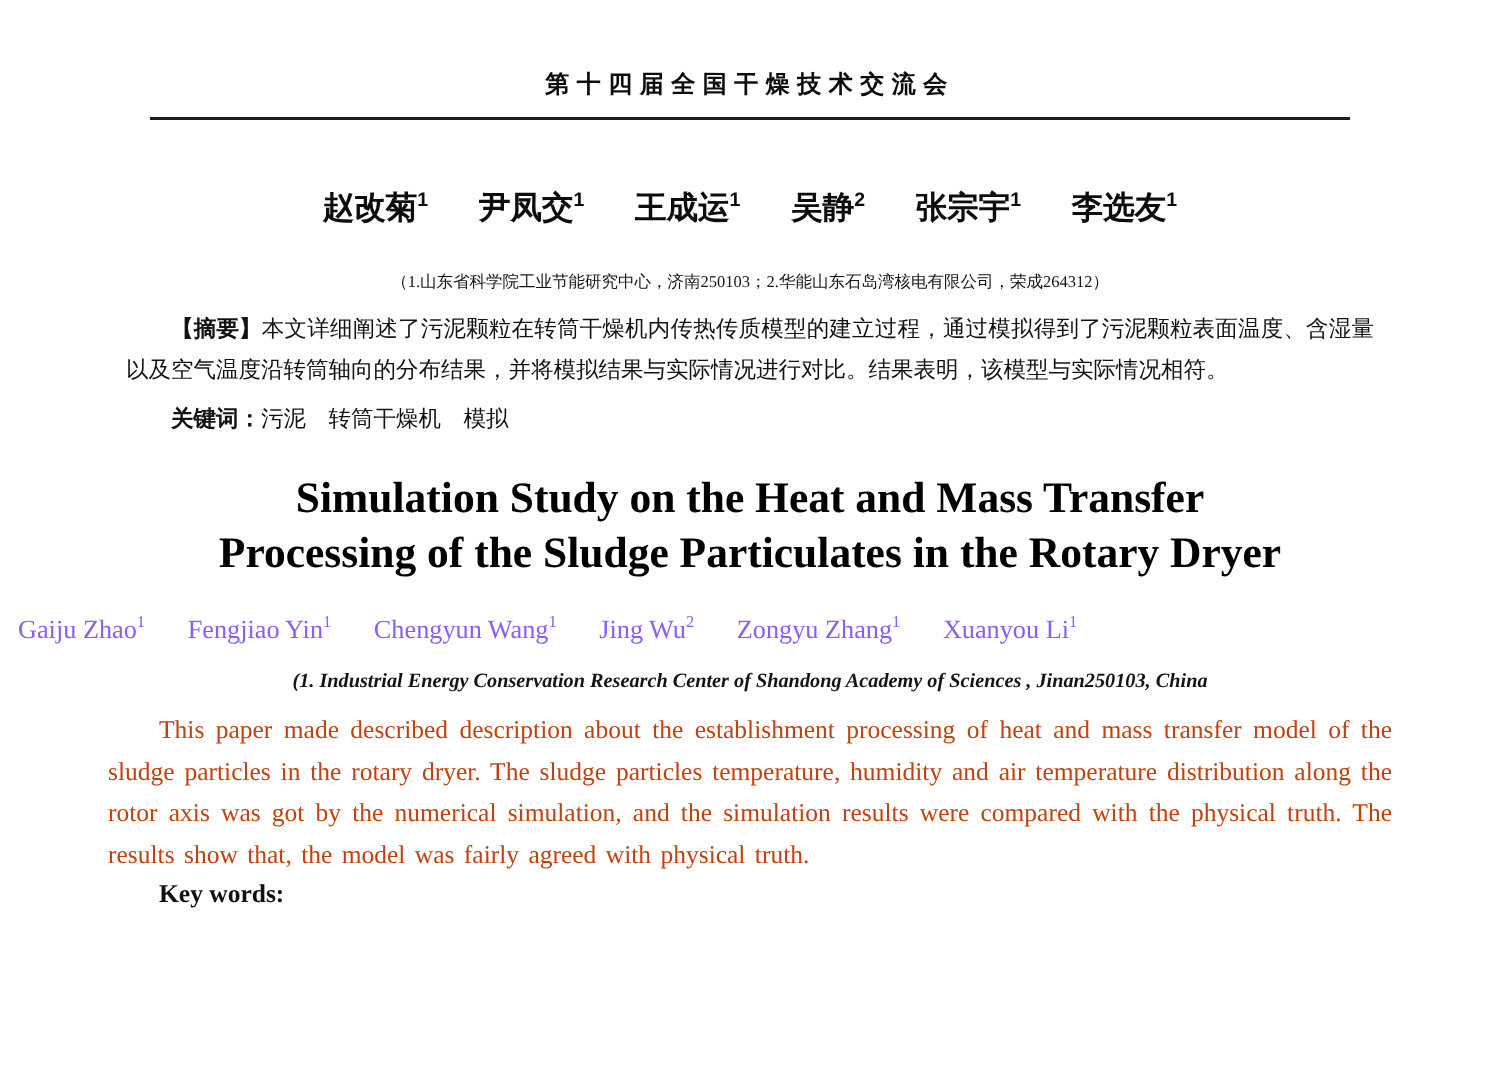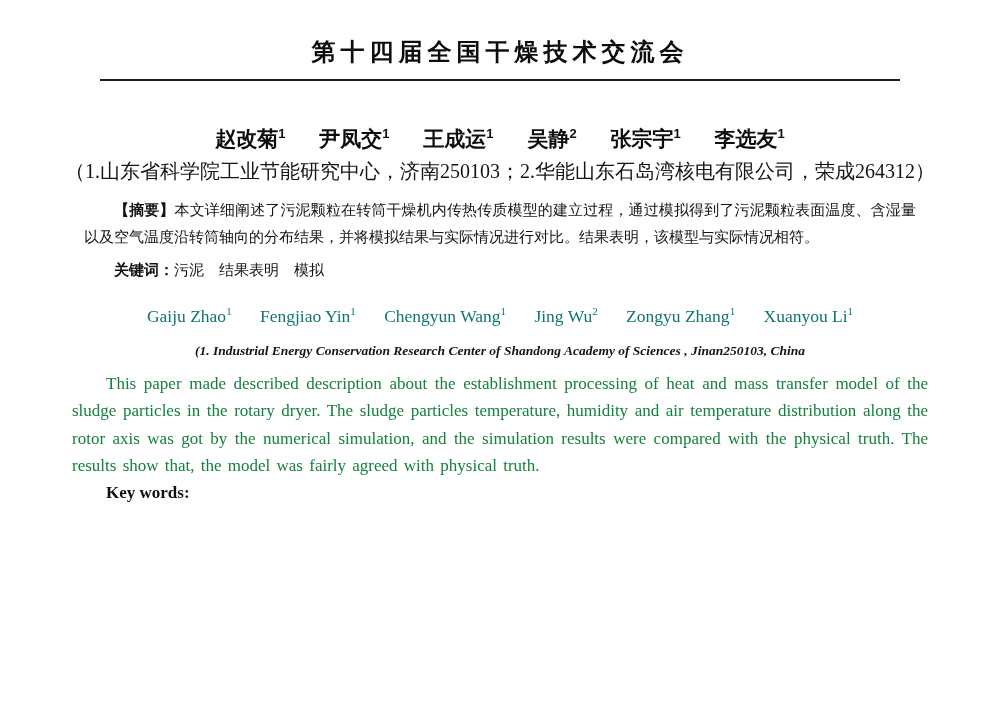--- a/index.html
+++ b/index.html
@@ -12,25 +12,25 @@
     width: 1000px;
     height: 714px;
     margin: 0 auto;
     background: #ffffff;
     color: #111111;
     overflow: hidden;
     font-family: "Liberation Serif", serif;
   }
   
   .conf-header {
-    margin-top: 36px;
+    margin-top: 46px;
     text-align: center;
     font-family: "Liberation Sans", sans-serif;
     font-weight: bold;
-    font-size: 24px;
+    font-size: 16px;
     letter-spacing: 5px;
     color: #0d0d0d;
   }
   .header-rule {
     width: 800px;
     margin: 11px auto 0 auto;
     border: 0;
     border-top: 2px solid #1c1c1c;
     height: 0;
   }
@@ -48,23 +48,23 @@
     margin-top: 44px;
     text-align: center;
     font-size: 21px;
     font-family: "Liberation Sans", sans-serif;
     font-weight: 600;
     color: #0d0d0d;
   }
   .authors-zh .author { margin: 15px 14px; white-space: nowrap; }
   .authors-zh sup { font-size: 13px; }
   .affil-zh {
-    margin-top: 5px;
+    margin-top: 28px;
     text-align: center;
-    font-size: 20px;
+    font-size: 11px;
     color: #141414;
   }
   
   .abstract-zh {
     width: 832px;
     margin: 11px auto 5px auto;
     font-size: 15px;
     line-height: 27px;
     text-align: justify;
     text-indent: 2em;
@@ -86,24 +86,23 @@
     margin: 20px 0 0 0;
     text-align: center;
     font-family: "Liberation Serif", serif;
     font-weight: bold;
     font-size: 29px;
     line-height: 37px;
     color: #000000;
   }
   .authors-en {
     margin-top: 21px;
-    text-align: center;
     font-size: 17.5px;
     font-family: "Liberation Serif", serif;
-    color: #0f766e;
+    color: #8b5cf6;
   }
   .authors-en .author { margin: 0 12px; white-space: nowrap; }
   .authors-en sup { font-size: 11px; }
   .affil-en {
     margin-top: 11px;
     text-align: center;
     font-style: italic;
     font-weight: bold;
     font-size: 13.5px;
     line-height: 25px;
@@ -120,21 +119,21 @@
     color: #000000;
   }
   .abstract-en {
     width: 856px;
     margin: 7px auto 0 auto;
     font-size: 17px;
     line-height: 27.5px;
     text-align: justify;
     text-indent: 34px;
     word-spacing: 2px;
-    color: #15803d;
+    color: #c2410c;
   }
   .keywords-en {
     width: 856px;
     margin: 3px auto 0 auto;
     padding-left: 34px;
     box-sizing: border-box;
     font-size: 17px;
     font-weight: bold;
     color: #101010;
   }
@@ -154,22 +153,26 @@
     <span class="author"><span>王成运</span><sup>1</sup></span>
     <span class="author"><span>吴静</span><sup>2</sup></span>
     <span class="author"><span>张宗宇</span><sup>1</sup></span>
     <span class="author"><span>李选友</span><sup>1</sup></span>
   </div>
 
   <div class="affil-zh">（1.山东省科学院工业节能研究中心，济南250103；2.华能山东石岛湾核电有限公司，荣成264312）</div>
 
   <p class="abstract-zh"><span class="label">【摘要】</span><span>本文详细阐述了污泥颗粒在转筒干燥机内传热传质模型的建立过程，通过模拟得到了污泥颗粒表面温度、含湿量以及空气温度沿转筒轴向的分布结果，并将模拟结果与实际情况进行对比。结果表明，该模型与实际情况相符。</span></p>
 
-  <div class="keywords-zh"><span class="label">关键词：</span><span>污泥　结果表明　模拟</span></div>
+  <div class="keywords-zh"><span class="label">关键词：</span><span>污泥　转筒干燥机　模拟</span></div>
 
+  <h2 class="title-en">
+    <span>Simulation Study on the Heat and Mass Transfer</span><br>
+    <span>Processing of the Sludge Particulates in the Rotary Dryer</span>
+  </h2>
 
   <div class="authors-en">
     <span class="author"><span>Gaiju Zhao</span><sup>1</sup></span>
     <span class="author"><span>Fengjiao Yin</span><sup>1</sup></span>
     <span class="author"><span>Chengyun Wang</span><sup>1</sup></span>
     <span class="author"><span>Jing Wu</span><sup>2</sup></span>
     <span class="author"><span>Zongyu Zhang</span><sup>1</sup></span>
     <span class="author"><span>Xuanyou Li</span><sup>1</sup></span>
   </div>
 

